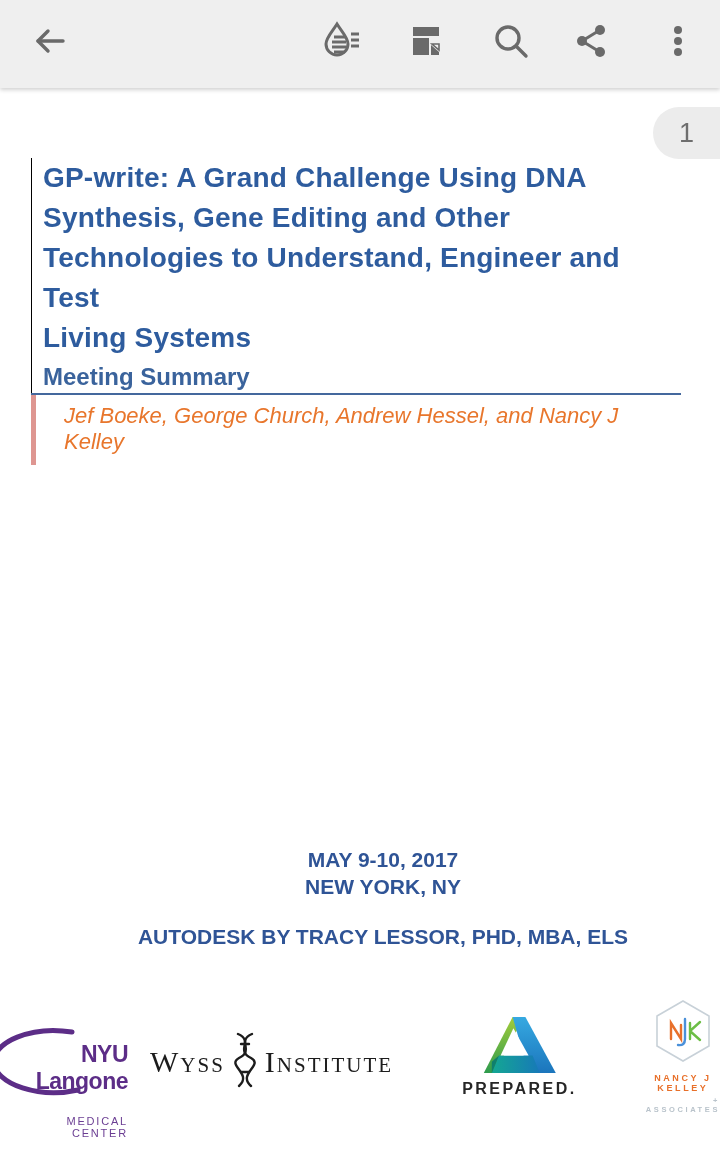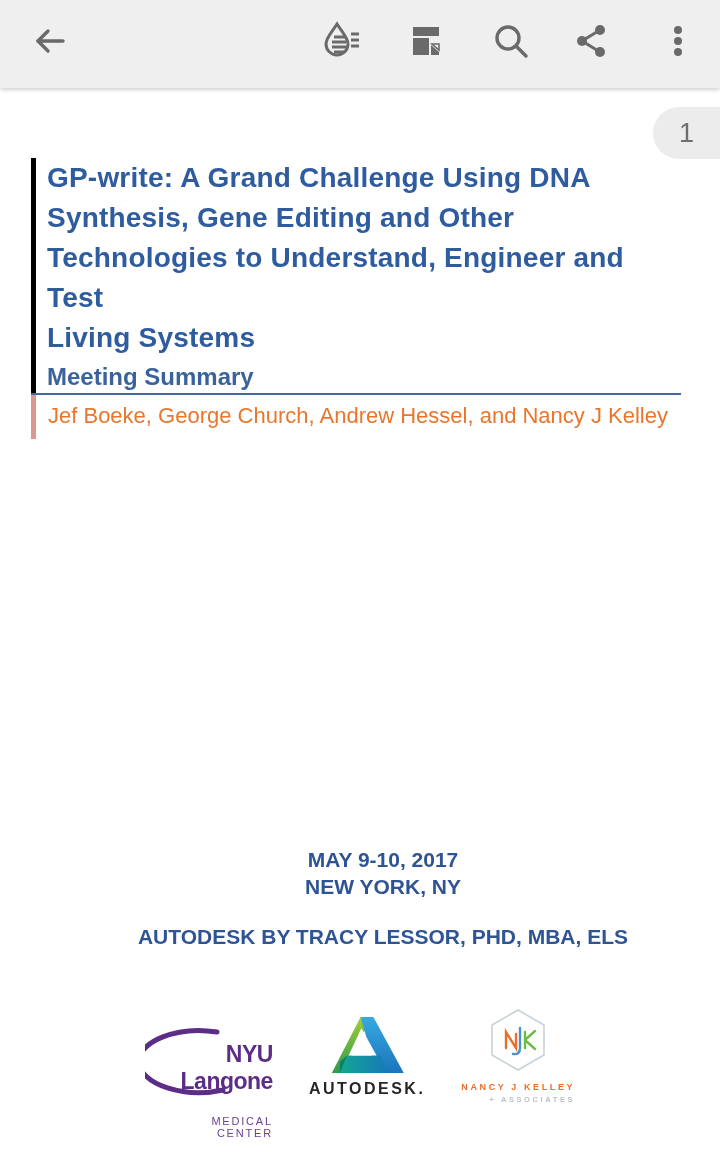--- a/index.html
+++ b/index.html
@@ -33,53 +33,54 @@
 
   .page-badge {
     position:absolute; top:16px; right:0; width:67px; height:52px;
     background:#ECECEC; border-radius:26px 0 0 26px;
     display:flex; align-items:center; justify-content:center;
     color:#6E6E6E; font-size:27px;
   }
 
   .title-section {
     margin:67px 39px 0 31px;
-    border-left:5px solid #000000;
+    border-left:1px solid #000000;
     padding-left:11px;
   }
   .doc-title {
     color:#2E5C9E; font-size:28px; line-height:40px; font-weight:bold;
     white-space:pre-line; letter-spacing:0.2px;
   }
   .doc-subtitle {
     color:#3A639C; font-size:24px; line-height:33px; font-weight:bold;
     margin-top:2px;
   }
   .title-rule {
     margin:0 39px 0 31px; border:none;
     border-top:2px solid #44689D; height:0;
   }
   .authors-section {
     margin:0 39px 0 31px;
     border-left:5px solid #DE9691;
-    padding:8px 0 10px 12px;
+    padding:8px 0 10px 28px;
+    font-style:italic;
   }
   .doc-authors { color:#E8762C; font-size:22px; line-height:26px; }
 
   .center-block {
     position:absolute; top:755px; left:0; width:720px;
     text-align:center; color:#2F5496; font-weight:bold;
     font-size:21px; line-height:27px;padding-left:46px;
   }
   .center-gap { height:23px; }
 
   
   .logos-row {
     position:absolute; top:926px; left:0; width:720px; height:90px;
-    display:flex; align-items:center; justify-content:center; gap:36px;
+    display:flex; align-items:center; justify-content:center; gap:69px;
   }
   .logo { display:flex; align-items:center; }
 
   
   .logo-nyu { position:relative; width:128px; height:70px; }
   .nyu-arc { position:absolute; left:0; top:0; }
   .nyu-text { position:absolute; left:12px; top:14px; width:116px; text-align:right; }
   .nyu-line1 { color:#5C2D87; font-weight:bold; font-size:23px; letter-spacing:-0.5px; }
   .nyu-line2 { color:#6B3E93; font-size:11px; letter-spacing:1.8px; margin-top:20px; }
 
@@ -208,20 +209,32 @@
         <svg width="128" height="70" viewBox="0 0 128 70" fill="none">
           <path d="M72 5 A 60 31 0 1 0 78 63" stroke="#5C2D87" stroke-width="5" stroke-linecap="round" fill="none"></path>
         </svg>
       </span>
       <div class="nyu-text">
         <div class="nyu-line1">NYU Langone</div>
         <div class="nyu-line2">MEDICAL CENTER</div>
       </div>
     </div>
 
+    <div class="logo logo-wyss">
+      <span class="wyss-word">Wyss</span>
+      <span>
+        <svg width="26" height="58" viewBox="0 0 26 58" fill="none" stroke="#1C1C1C" stroke-width="2.4" stroke-linecap="round">
+          <path d="M20 3 C 4 10, 23 19, 7 27 C -6 34, 21 43, 7 55"></path>
+          <path d="M6 3 C 22 10, 3 19, 19 27 C 32 34, 5 43, 19 55"></path>
+          <line x1="9" y1="13" x2="17" y2="13"></line>
+          <line x1="9" y1="41" x2="17" y2="41"></line>
+        </svg>
+      </span>
+      <span class="wyss-word">Institute</span>
+    </div>
 
     <div class="logo logo-autodesk">
       <span>
         <svg width="82" height="56" viewBox="0 0 100 70">
           <defs>
             <linearGradient id="adg" x1="0" y1="0" x2="0" y2="1">
               <stop offset="0" stop-color="#A3CC39"></stop>
                 <stop offset="1" stop-color="#2E9B4E"></stop>
             </linearGradient>
             <linearGradient id="adb" x1="0" y1="0" x2="0" y2="1">
@@ -233,21 +246,21 @@
                 <stop offset="1" stop-color="#1779B8"></stop>
             </linearGradient>
           </defs>
           <polygon points="42,0 56,0 20,70 6,70" fill="url(#adg)"></polygon>
           <polygon points="42,0 58,0 96,70 62,70" fill="url(#adb)"></polygon>
           <polygon points="25,48 67,48 76,70 16,70" fill="url(#adt)"></polygon>
           <polygon points="16,70 25,48 16,56" fill="#0E7F6E"></polygon>
           <polygon points="43,14 62,48 27,48" fill="#FFFFFF"></polygon>
         </svg>
       </span>
-      <div class="autodesk-label">AUTODESK.</div>
+      <div class="autodesk-label">PREPARED.</div>
     </div>
 
     <div class="logo logo-njk">
       <span>
         <svg width="58" height="64" viewBox="0 0 58 64" fill="none">
           <polygon points="29,2 55,17 55,47 29,62 3,47 3,17" stroke="#C8D1D8" stroke-width="1.6" fill="#FFFFFF"></polygon>
           <g stroke-width="2.4" stroke-linecap="round" fill="none">
             <path d="M17 40 L17 24 L27 40 L27 26" stroke="#E8702A"></path>
             <path d="M31 20 L31 40 Q31 47 24 46" stroke="#4A90D9"></path>
             <path d="M36 40 L36 24 M36 32 L46 23 M36 32 L46 41" stroke="#6CBE45"></path>

